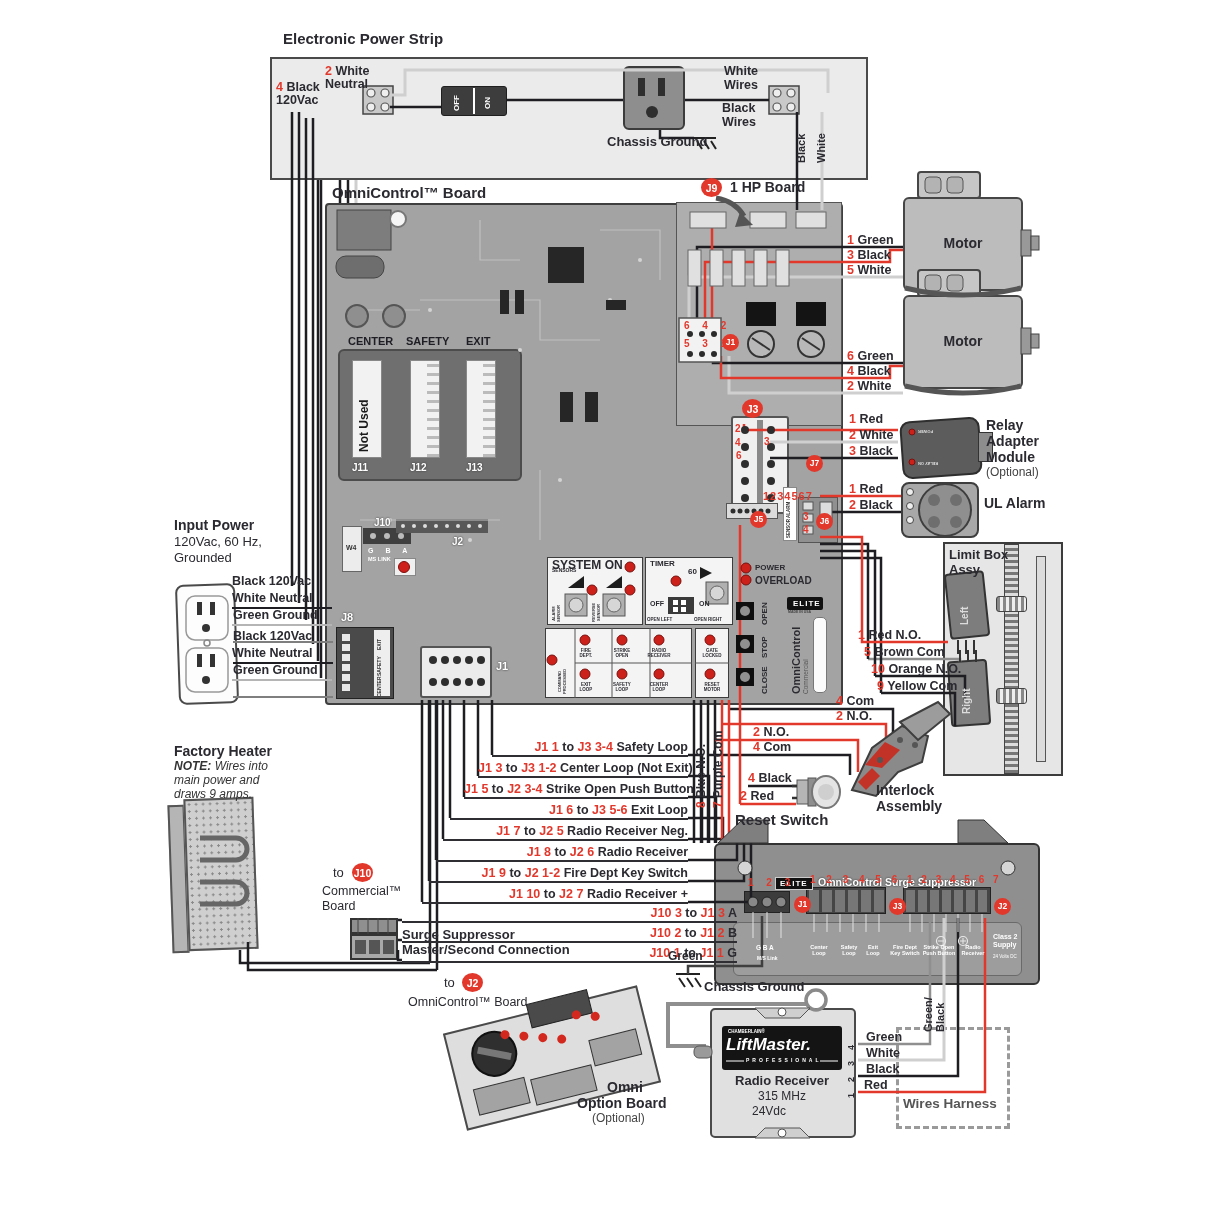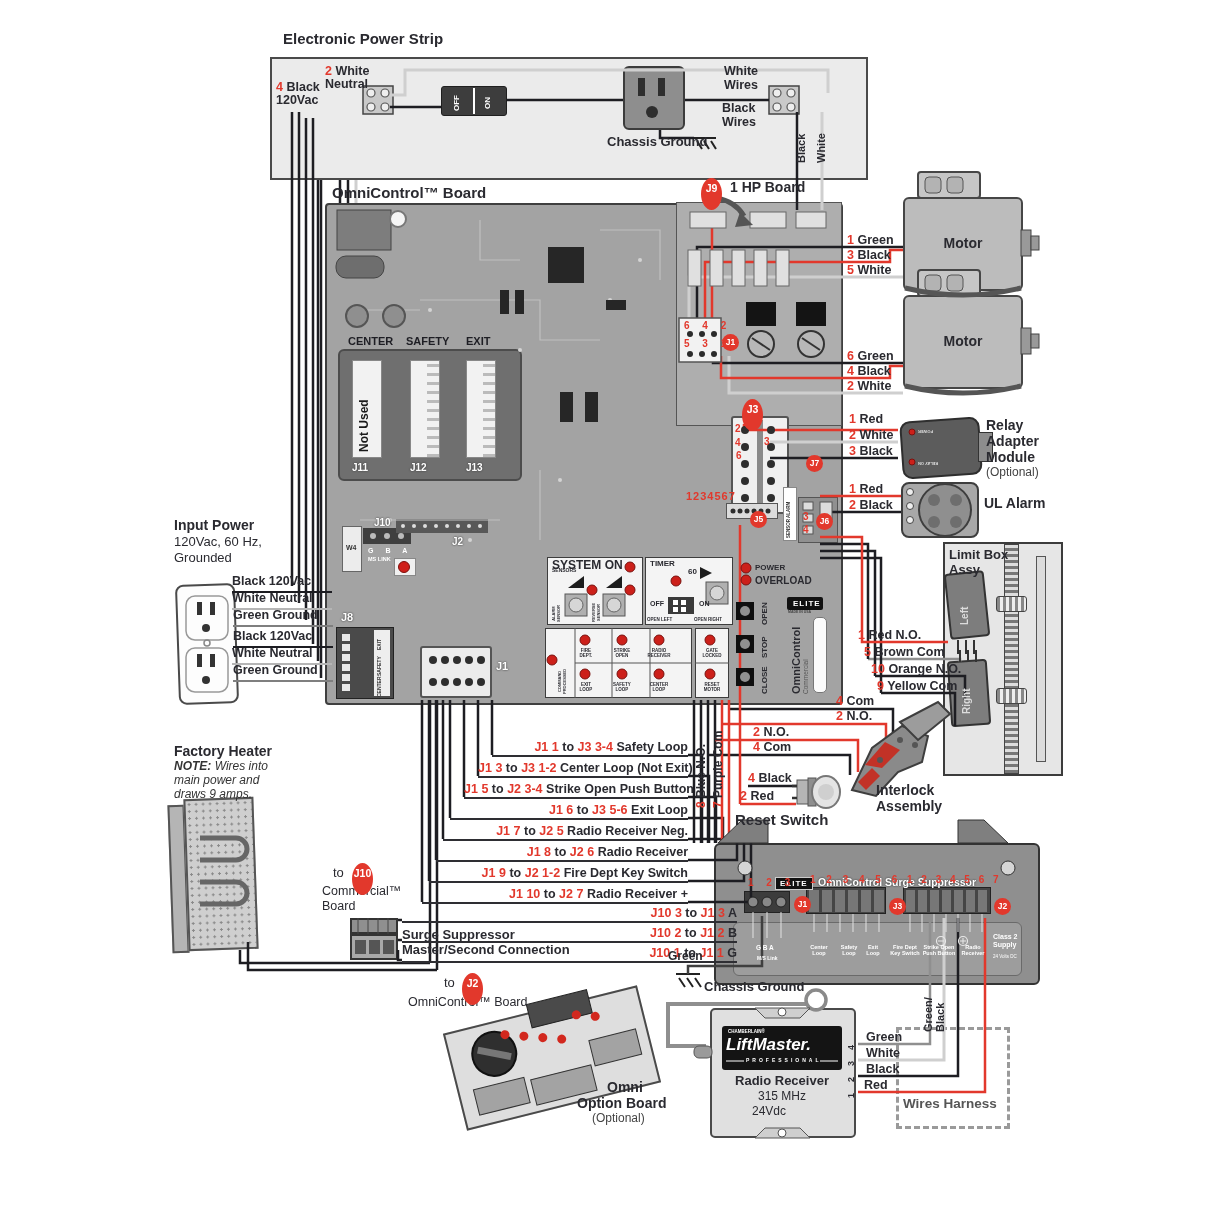--- a/index.html
+++ b/index.html
@@ -10,26 +10,26 @@
   .nw{white-space:nowrap}
   .n{color:#e2382c}
   .wh{color:#fff}
   .it{font-style:italic}
   .nm{font-weight:normal}
   .ctr{text-align:center}
   .rot{transform:rotate(-90deg);transform-origin:0 0}
   .rot180{transform:rotate(180deg)}
   .badge{position:absolute;z-index:3;background:#e2382c;color:#fff;border-radius:50%;
          text-align:center;font-weight:bold}
-  .b22{width:21px;height:32px;line-height:21px;font-size:10.5px}
+  .b22{width:21px;height:19px;line-height:21px;font-size:10.5px}
   .b18{width:17px;height:17px;line-height:17px;font-size:8.5px}
   .wrow{position:absolute;z-index:2;font-size:12.5px;font-weight:bold;text-align:right;
         border-bottom:2px solid #2e2e33;padding-bottom:1px;white-space:nowrap;color:#2a2a30}
   .iprow{position:absolute;z-index:2;font-size:12.5px;font-weight:bold;white-space:nowrap;
-         color:#2a2a30;padding-bottom:3px}
+         color:#2a2a30;padding-bottom:19px}
   svg{position:absolute;left:0;top:0;z-index:1;pointer-events:none}
 </style>
 </head>
 <body>
 
 <div id="stage">
 
   <div class="bx" style="left:270px;top:57px;width:598px;height:123px;background:#ebebeb;border:2px solid #4a4a4a"></div>
   <div class="bx" style="left:441px;top:86px;width:66px;height:30px;background:#3d3d3d;border:1px solid #1f1f1f;border-radius:3px"></div>
   <div class="bx" style="left:623px;top:66px;width:62px;height:64px;background:#8e8e8e;border:2px solid #3c3c3c;border-radius:6px"></div>
@@ -564,21 +564,21 @@
   <div class="lb nw wh" style="left:341px;top:611px;font-size:11px;text-shadow:0 0 2px #222">J8</div>
   <div class="lb rot nw" style="left:377px;top:650px;font-size:5px;color:#333">EXIT</div>
   <div class="lb rot nw" style="left:377px;top:676px;font-size:5px;color:#333">SAFETY</div>
   <div class="lb rot nw" style="left:377px;top:697px;font-size:5px;color:#333">CENTER</div>
   <div class="lb nw wh" style="left:496px;top:660px;font-size:11px;text-shadow:0 0 2px #222">J1</div>
   <div class="badge b22" style="left:742px;top:399px">J3</div>
   <div class="lb nw n" style="left:735px;top:423px;font-size:10px">2</div>
   <div class="lb nw n" style="left:735px;top:437px;font-size:10px">4</div>
   <div class="lb nw n" style="left:736px;top:450px;font-size:10px">6</div>
   <div class="lb nw n" style="left:764px;top:436px;font-size:10px">3</div>
-  <div class="lb nw n" style="left:686px;top:490px;font-size:11px;letter-spacing:1px">1234567</div>
+  <div class="lb nw n" style="left:763px;top:490px;font-size:11px;letter-spacing:1px">1234567</div>
   <div class="badge b18" style="left:750px;top:511px">J5</div>
   <div class="badge b18" style="left:816px;top:513px">J6</div>
   <div class="lb nw n" style="left:803px;top:511px;font-size:10px">3</div>
   <div class="lb nw n" style="left:803px;top:524px;font-size:10px">4</div>
   <div class="badge b18" style="left:806px;top:455px">J7</div>
   <div class="lb rot nw" style="left:786px;top:538px;font-size:4.5px;color:#333">SENSOR ALARM</div>
   <div class="lb nw" style="left:552px;top:559px;font-size:12px">SYSTEM ON</div>
   <div class="lb nw" style="left:552px;top:568px;font-size:5px">SENSORS</div>
   <div class="lb rot ctr" style="left:552px;top:622px;font-size:4px">ALARM
 SENSOR</div>

